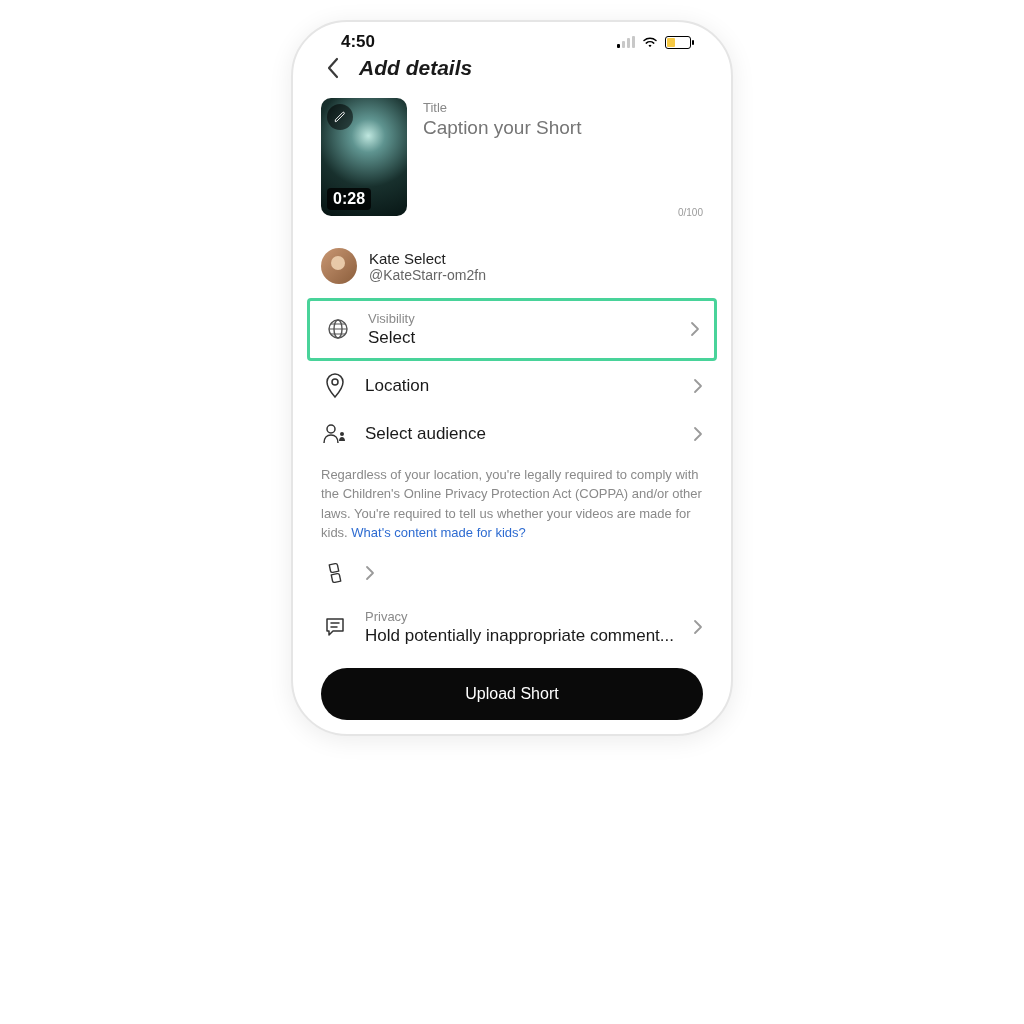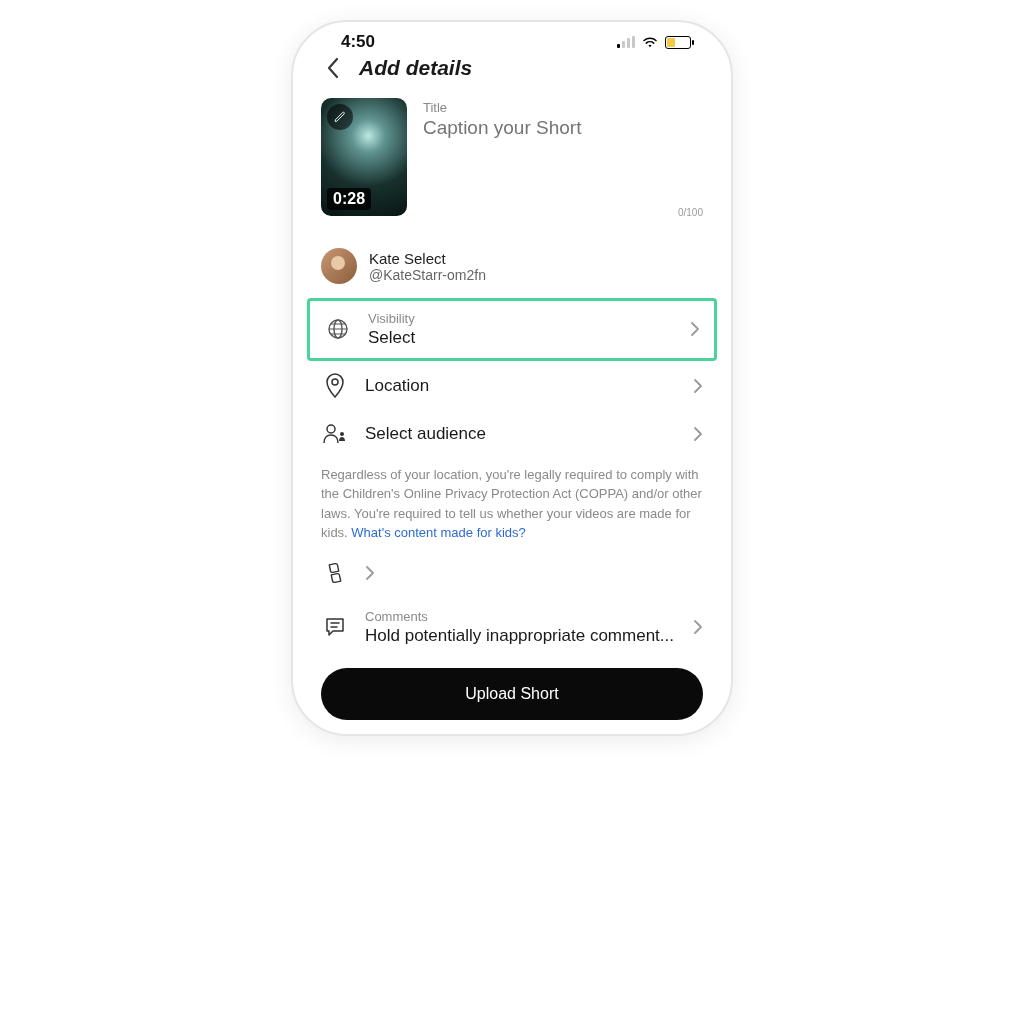--- a/index.html
+++ b/index.html
@@ -305,21 +305,21 @@
     </div>
 
     <div class="row row-normal">
       <span class="row-icon">
         <svg width="22" height="22" viewBox="0 0 22 22">
           <path d="M3 3 H19 V15 H9 L5 19 V15 H3 Z" stroke="#333" stroke-width="1.5" fill="none" stroke-linejoin="round"></path>
           <path d="M7 7 H15 M7 11 H13" stroke="#333" stroke-width="1.5" stroke-linecap="round"></path>
         </svg>
       </span>
       <div class="row-body">
-        <div class="row-label">Comments</div>
+        <div class="row-label">Privacy</div>
         <div class="row-value">Hold potentially inappropriate comment...</div>
       </div>
       <span class="chev">
         <svg width="10" height="16" viewBox="0 0 10 16">
             <path d="M2 2 L8 8 L2 14" stroke="#9a9a9a" stroke-width="1.8" fill="none" stroke-linecap="round" stroke-linejoin="round"></path>
           </svg>
       </span>
     </div>
 
     <div class="footer">

